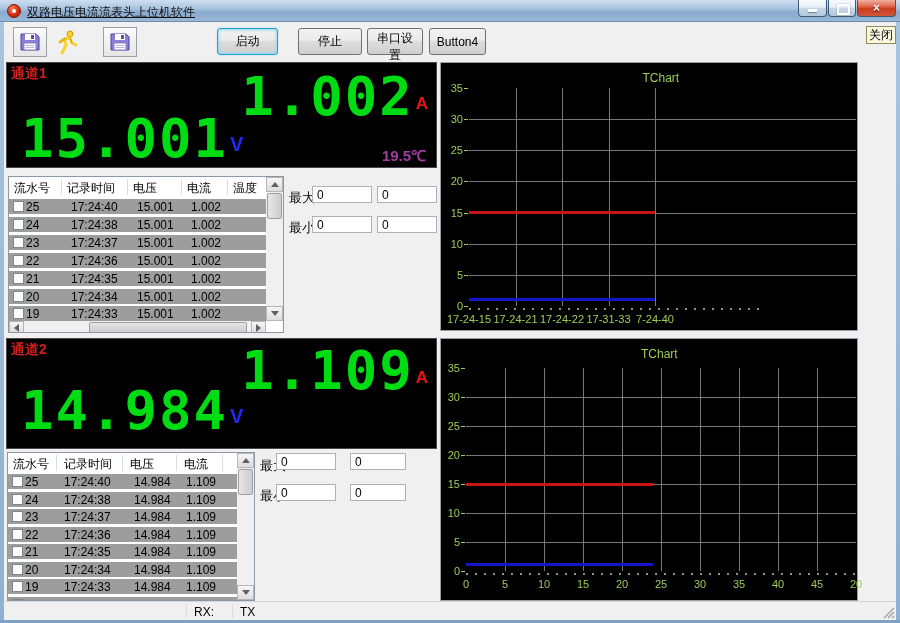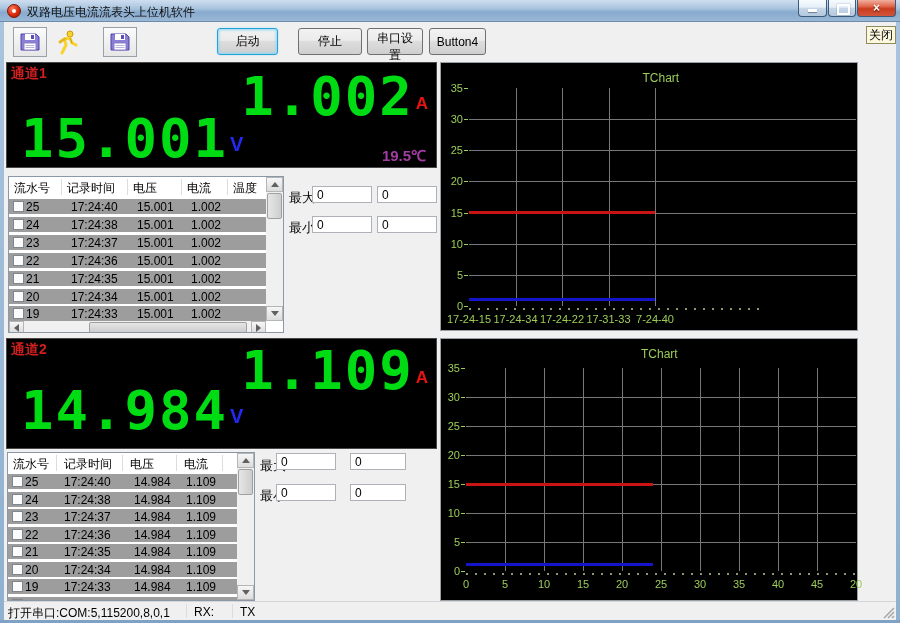--- a/index.html
+++ b/index.html
@@ -11,21 +11,21 @@
     border-bottom:1px solid #6d8cab;box-sizing:border-box;}
   .edge{position:absolute;background:linear-gradient(180deg,#a9c4de,#8fb0d0);}
   .edge.l{left:0;top:22px;width:4px;height:598px;}
   .edge.r{right:0;top:22px;width:4px;height:598px;}
   .edge.b{left:0;top:620px;width:900px;height:3px;background:#7fa2c4;}
   .app-icon{position:absolute;left:7px;top:4px;width:14px;height:14px;border-radius:50%;
     background:radial-gradient(circle at 35% 30%,#ff7a5a,#d42808 60%,#9c1800);
     border:1px solid #801400;box-sizing:border-box;}
   .app-icon::after{content:"";position:absolute;left:4px;top:4px;width:4px;height:4px;
     border-radius:50%;background:#fff;}
-  .title-text{position:absolute;left:27px;top:4px;font-size:12px;color:#101010;}
+  .title-text{position:absolute;left:27px;top:4px;font-size:12px;color:#101010;text-decoration:underline;}
   .cap-btn{position:absolute;top:0;height:17px;border:1px solid #3c5a7a;border-top:none;
     border-radius:0 0 4px 4px;box-sizing:border-box;}
   .cap-min{left:798px;width:29px;background:linear-gradient(#f6fbfe 0%,#e5eef7 45%,#c6d6e8 52%,#b3c8de 100%);}
   .cap-max{left:828px;width:28px;background:linear-gradient(#f6fbfe 0%,#e5eef7 45%,#c6d6e8 52%,#b3c8de 100%);}
   .cap-close{left:857px;width:39px;background:linear-gradient(#f0b0a0 0%,#e0654a 40%,#c83c1e 55%,#d2553a 100%);}
   .glyph-min{position:absolute;left:9px;top:9px;width:9px;height:3px;background:#fff;box-shadow:0 1px 1px rgba(0,0,0,.4);}
   .glyph-max{position:absolute;left:8px;top:4px;width:9px;height:7px;border:2px solid #fff;box-shadow:0 0 1px rgba(0,0,0,.5);}
   .glyph-close{position:absolute;left:0;top:1px;width:100%;text-align:center;color:#fff;
     font-size:12px;font-weight:bold;text-shadow:0 1px 1px #601000;}
   
@@ -275,21 +275,21 @@
       <div class="ch-ylab" style="left: -2px; top: 81.2857px;">25</div>
       <div class="ch-ytick" style="left: 23px; top: 87.2857px;"></div>
       <div class="ch-hgrid" style="left: 28px; width: 387px; top: 87.2857px;"></div>
       <div class="ch-ylab" style="left: -2px; top: 50.1429px;">30</div>
       <div class="ch-ytick" style="left: 23px; top: 56.1429px;"></div>
       <div class="ch-hgrid" style="left: 28px; width: 387px; top: 56.1429px;"></div>
       <div class="ch-ylab" style="left: -2px; top: 19px;">35</div>
       <div class="ch-ytick" style="left: 23px; top: 25px;"></div>
       <div class="ch-xlab" style="left: 0px; top: 250px;">17-24-15</div>
       <div class="ch-vgrid" style="left: 74.5px; top: 25px; height: 218px;"></div>
-      <div class="ch-xlab" style="left: 46.5px; top: 250px;">17-24-34</div>
+      <div class="ch-xlab" style="left: 46.5px; top: 250px;">17-24-21</div>
       <div class="ch-vgrid" style="left: 121px; top: 25px; height: 218px;"></div>
       <div class="ch-xlab" style="left: 93px; top: 250px;">17-24-22</div>
       <div class="ch-vgrid" style="left: 167.5px; top: 25px; height: 218px;"></div>
       <div class="ch-xlab" style="left: 139.5px; top: 250px;">17-31-33</div>
       <div class="ch-vgrid" style="left: 214px; top: 25px; height: 218px;"></div>
       <div class="ch-xlab" style="left: 186px; top: 250px;">7-24-40</div>
       <div class="ch-ticks" style="left: 28px; top: 245px; width: 297px;"></div>
       <div class="ch-series" style="left: 28px; top: 148.065px; width: 186.147px; background: rgb(200, 20, 20);"></div>
       <div class="ch-series" style="left: 28px; top: 235.259px; width: 186.147px; background: rgb(20, 20, 200);"></div>
     </div>
@@ -432,21 +432,20 @@
       <div class="ch-xlab" style="left: 309px; top: 239px;">40</div>
       <div class="ch-vgrid" style="left: 376px; top: 29px; height: 203px;"></div>
       <div class="ch-xlab" style="left: 348px; top: 239px;">45</div>
       <div class="ch-xlab" style="left: 387px; top: 239px;">20</div>
       <div class="ch-ticks" style="left: 25px; top: 234px; width: 390px;"></div>
       <div class="ch-series" style="left: 25px; top: 143.593px; width: 187.2px; background: rgb(200, 20, 20);"></div>
       <div class="ch-series" style="left: 25px; top: 224.068px; width: 187.2px; background: rgb(20, 20, 200);"></div>
     </div>
 
   <div class="statusbar">
-    <span class="st" style="left:4px">打开串口:COM:5,115200,8,0,1</span>
     <span class="sb-div" style="left:182px"></span>
     <span class="st" style="left:190px">RX:</span>
     <span class="sb-div" style="left:228px"></span>
     <span class="st" style="left:236px">TX</span>
     <svg class="grip" width="13" height="13">
       <path d="M12 2 L2 12 M12 6 L6 12 M12 10 L10 12" stroke="#a8a8a8" stroke-width="1.5" fill="none"></path>
     </svg>
   </div>
 
   <div class="edge l"></div>

